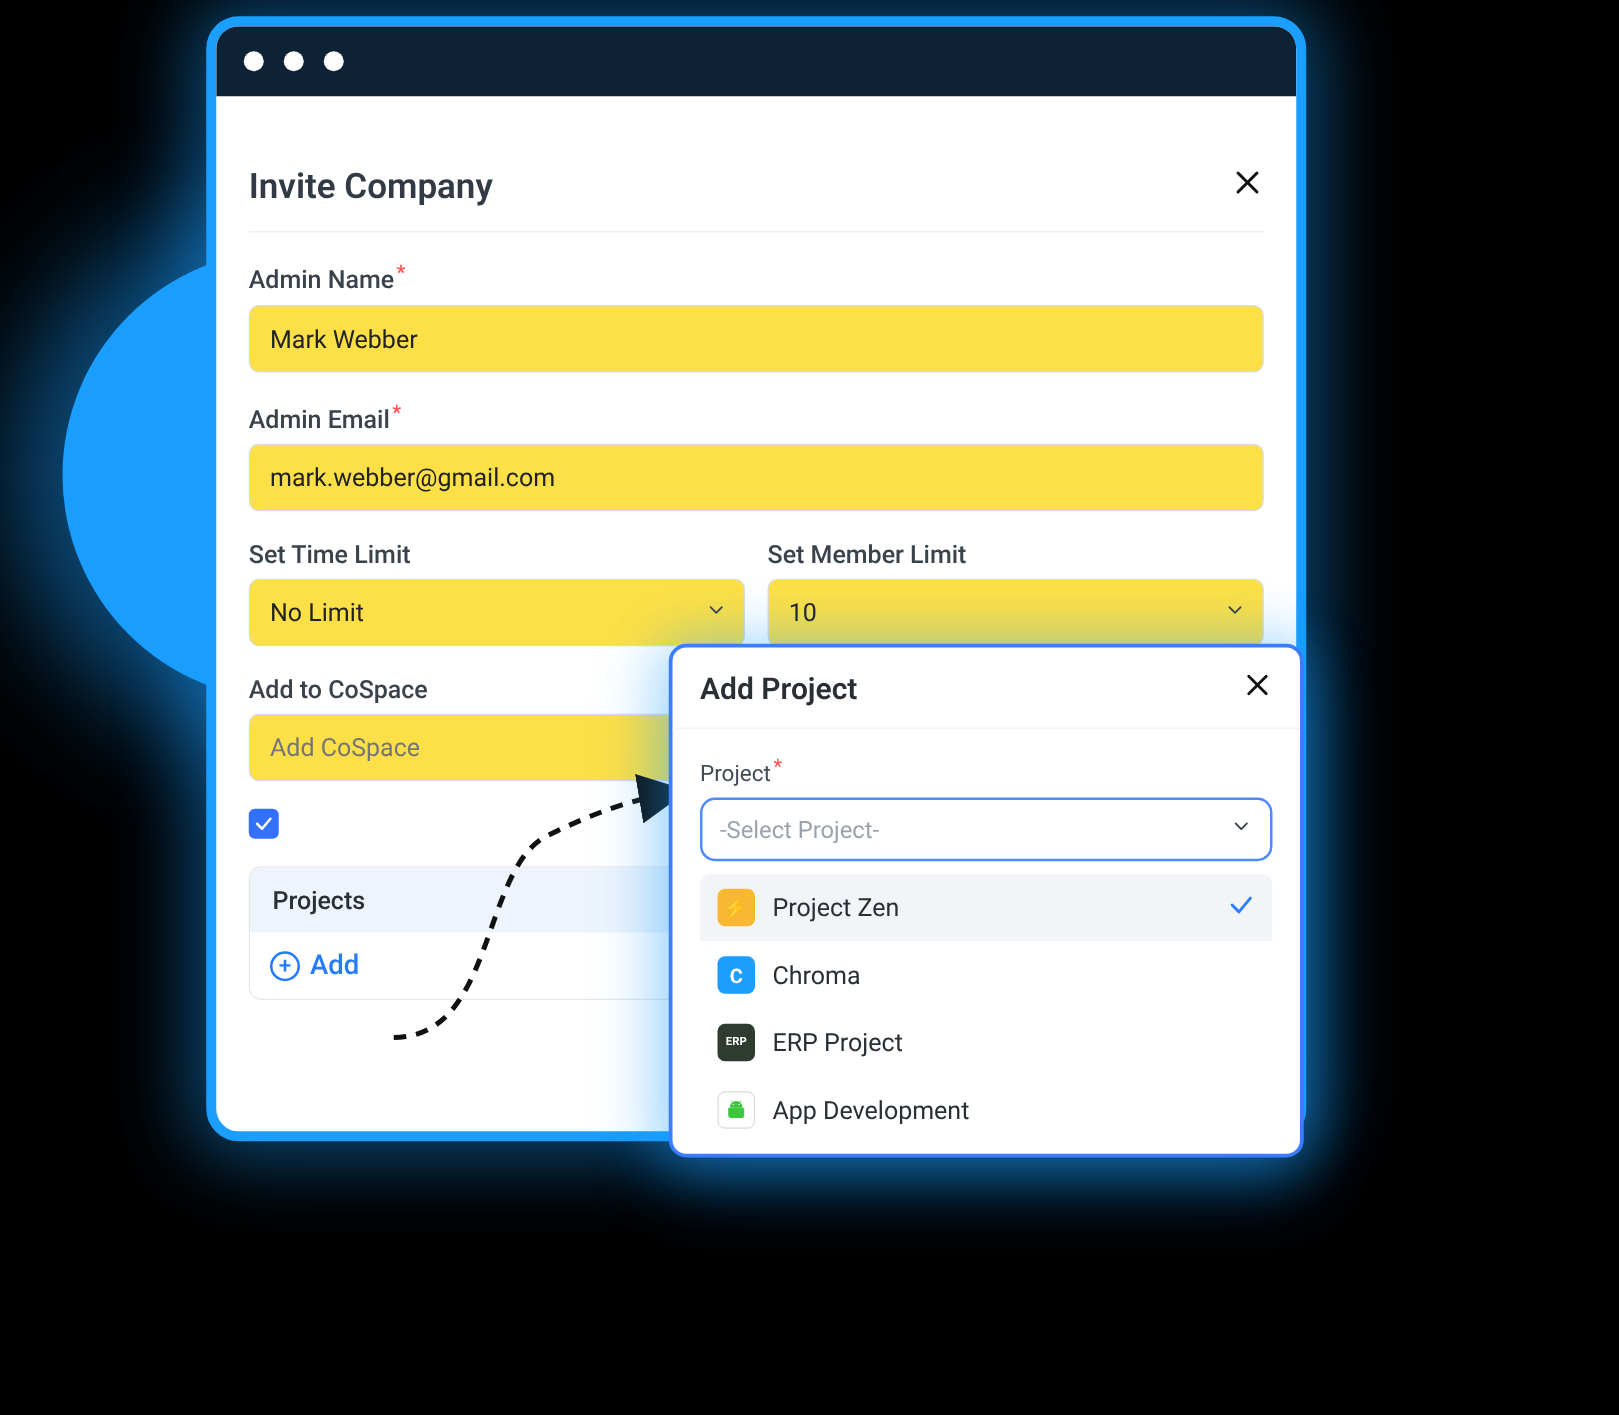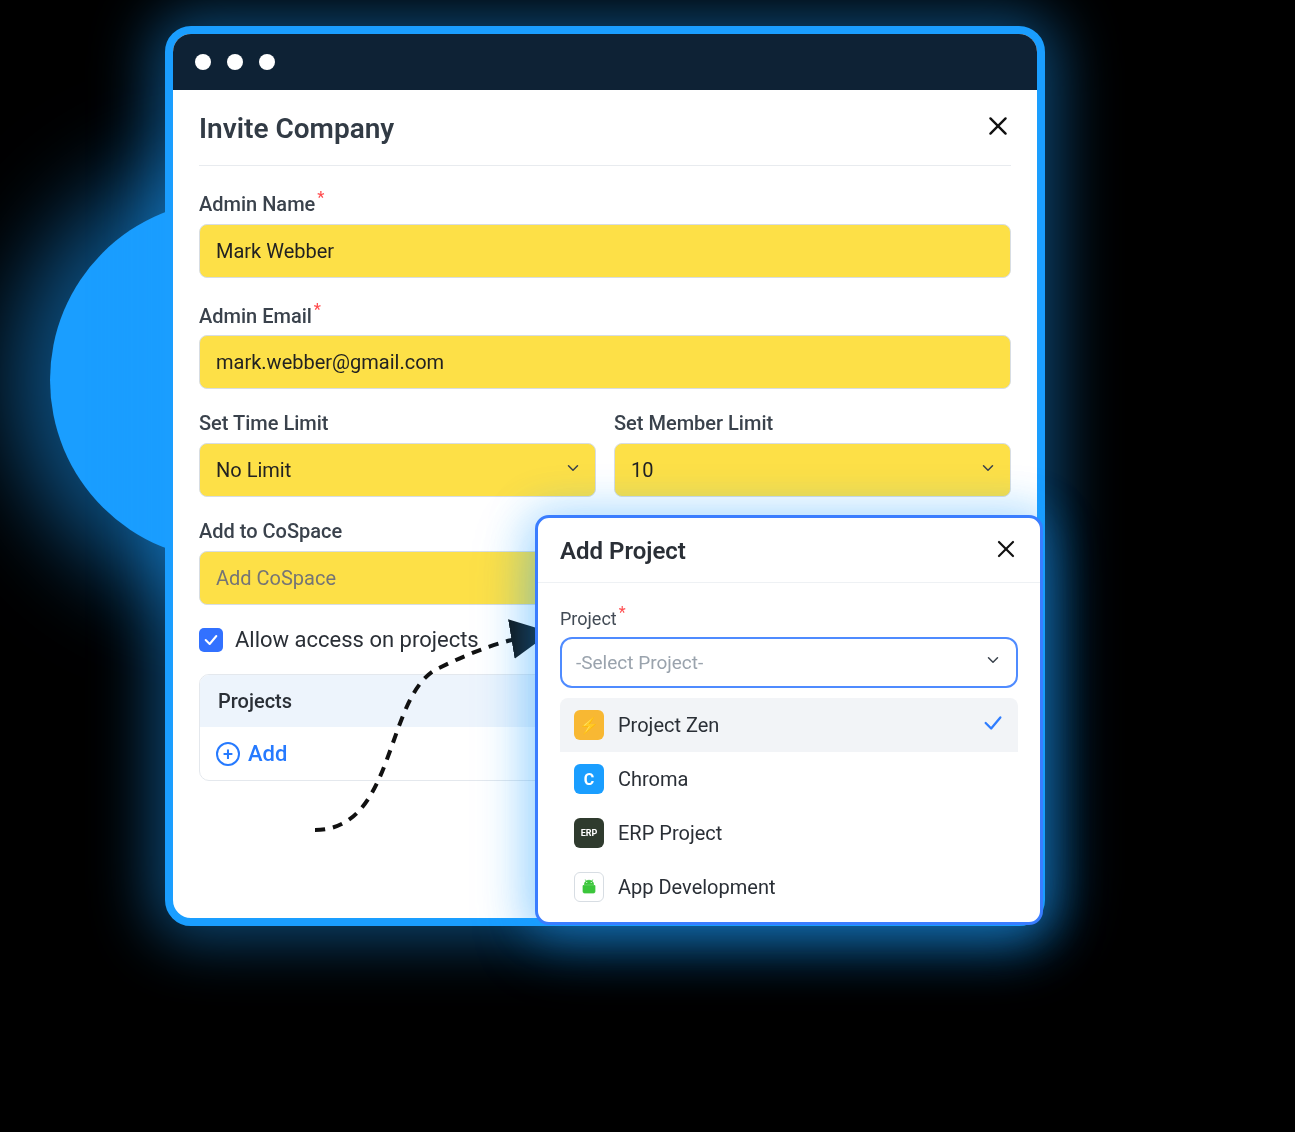--- a/index.html
+++ b/index.html
@@ -13,32 +13,33 @@
     height: 360px;
     background: #1a9eff;
     border-radius: 50%;
     filter: blur(0px);
     box-shadow: 0 0 90px 40px rgba(26,158,255,0.5);
     z-index: 0;
   }
 
   .window {
     position: absolute;
-    top: 26px;
+    top: 13px;
     left: 165px;
     width: 880px;
     height: 900px;
     background: #fff;
     border-radius: 26px;
     overflow: hidden;
     border: 8px solid #1a9eff;
     box-shadow: 0 0 60px 14px rgba(26,158,255,0.45);
     z-index: 1;
     display: flex;
     flex-direction: column;
+    gap: 33px;
   }
   .titlebar {
     background: #0e2235;
     height: 56px;
     display: flex;
     align-items: center;
     padding-left: 22px;
   }
   .titlebar .dot { width: 16px; height: 16px; border-radius: 50%; background: #fff; margin-right: 16px; }
 
@@ -185,21 +186,20 @@
       <label class="field-label">Add to CoSpace</label>
       <input class="input" style="color: rgb(106, 115, 125);" placeholder="Add CoSpace">
     </div>
 
     <div class="checkbox-row">
       <div class="checkbox">
         <svg width="16" height="16" viewBox="0 0 24 24" fill="none" stroke="currentColor" stroke-width="3" stroke-linecap="round" stroke-linejoin="round">
             <polyline points="4 12 10 18 20 6"></polyline>
           </svg>
       </div>
-      <span class="checkbox-label">Allow access on projects</span>
     </div>
 
     <div class="projects-panel">
       <div class="projects-header">Projects</div>
       <div class="add-row">
         <span class="plus">+</span>
         <span>Add</span>
       </div>
     </div>
 

